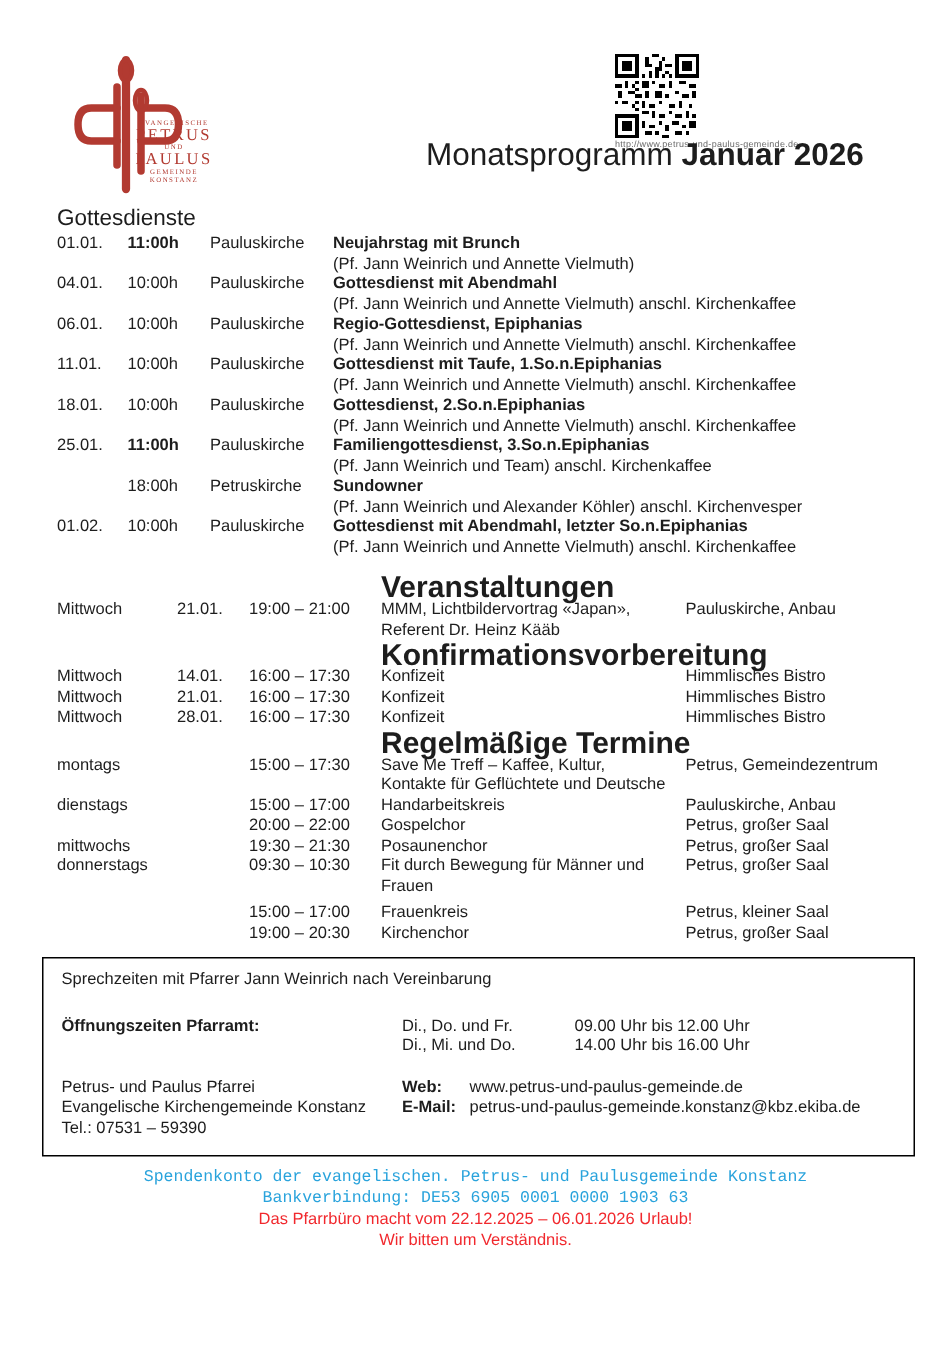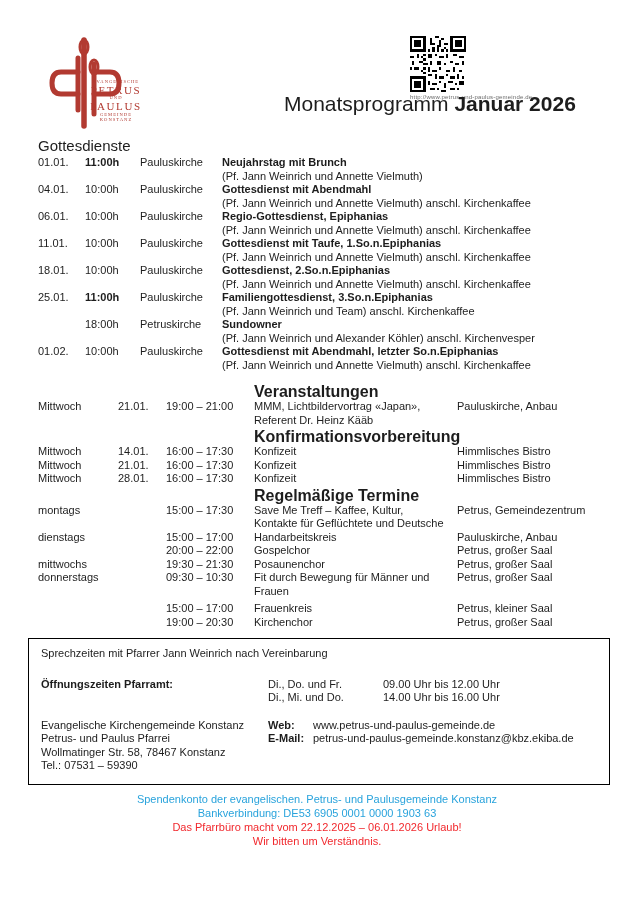--- a/index.html
+++ b/index.html
@@ -28,37 +28,37 @@
 
   
   .content { position:absolute; left:38px; top:137px; width:572px; }
   h2.svc-head { font-size:15px; line-height:17px; font-weight:400; margin:0 0 2px 0; }
 
   .svc-row { display:grid; grid-template-columns:47px 55px 82px 1fr; align-items:start; }
   .svc-row .t { font-weight:700; }
   .b { font-weight:700; }
 
   .ev-area { margin-top:12px; }
-  h3.sec-head { font-size:16px; line-height:16px; font-weight:700; margin:2px 0 0 216px; }
+  h3.sec-head { font-size:20px; line-height:16px; font-weight:700; margin:2px 0 0 216px; }
   .ev-row { display:grid; grid-template-columns:80px 48px 88px 203px 1fr; align-items:start; }
   .ev-row .desc { padding-right:8px; }
   .gap4 { margin-top:4px; }
 
   
   .box {
     position:relative; margin:9px 0 0 -10px; width:582px;
     border:1px solid #000; padding:8px 12px 11px 12px;
   }
   .oh-grid { display:grid; grid-template-columns:227px 115px auto; margin-top:17px; }
   .addr-grid { display:grid; grid-template-columns:227px auto; margin-top:14px; }
   .contact-line .clabel { display:inline-block; min-width:45px; font-weight:700; }
 
   
   .notes { margin:7px 0 0 -38px; width:634px; text-align:center; line-height:14px; }
-  .note-blue { color:#29a3dc; }
+  .note-blue { color:#29a3dc;font-family:Liberation Mono, monospace; }
   .note-red  { color:#f1282d;text-align:center; }
 </style>
 </head>
 <body>
 
 <div class="page">
 
   <div class="logo">
     <span>
       <svg width="92" height="96" viewBox="0 0 92 96">
@@ -289,23 +289,22 @@
         <div class="b">Öffnungszeiten Pfarramt:</div>
         <div>Di., Do. und Fr.</div>
         <div>09.00 Uhr bis 12.00 Uhr</div>
         <div></div>
         <div>Di., Mi. und Do.</div>
         <div>14.00 Uhr bis 16.00 Uhr</div>
       </div>
 
       <div class="addr-grid">
         <div>
+          <div>Petrus- und Paulus Pfarrei</div>
           <div>Evangelische Kirchengemeinde Konstanz</div>
-          <div>Petrus- und Paulus Pfarrei</div>
-          <div>Wollmatinger Str. 58, 78467 Konstanz</div>
           <div>Tel.: 07531 – 59390</div>
         </div>
         <div>
           <div class="contact-line">
             <span class="clabel">Web:</span><span>www.petrus-und-paulus-gemeinde.de</span>
           </div>
           <div class="contact-line">
             <span class="clabel">E-Mail:</span><span>petrus-und-paulus-gemeinde.konstanz@kbz.ekiba.de</span>
           </div>
         </div>

